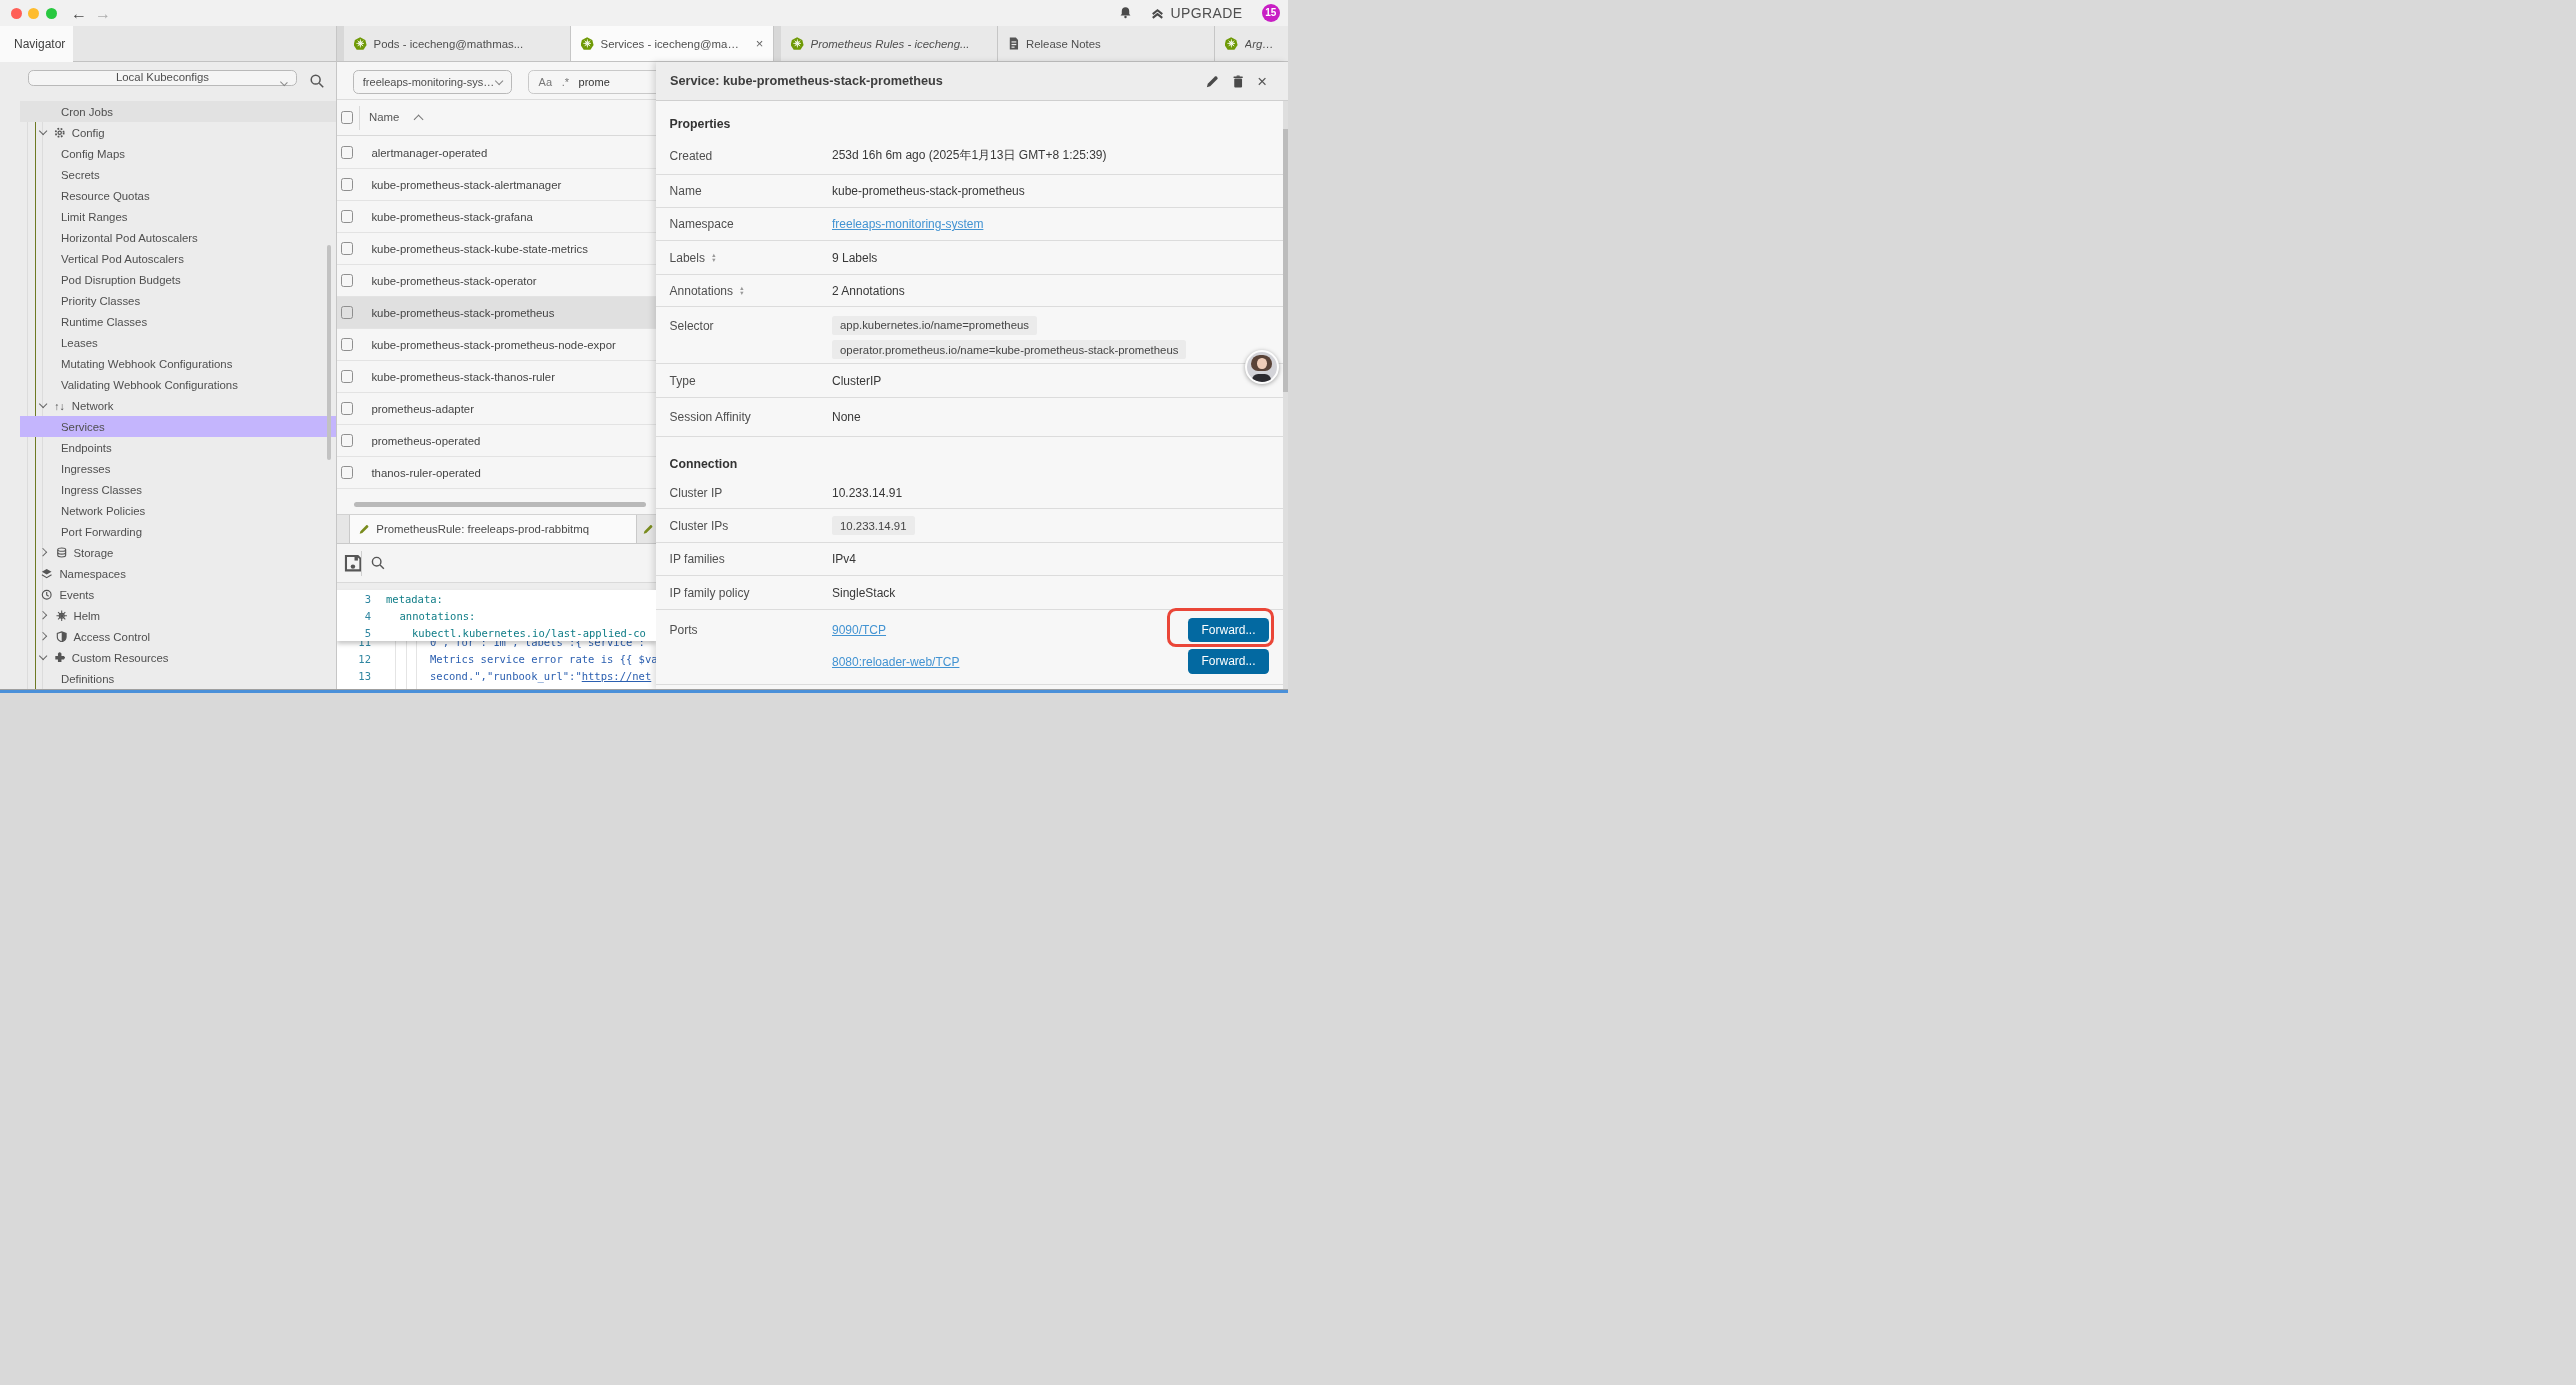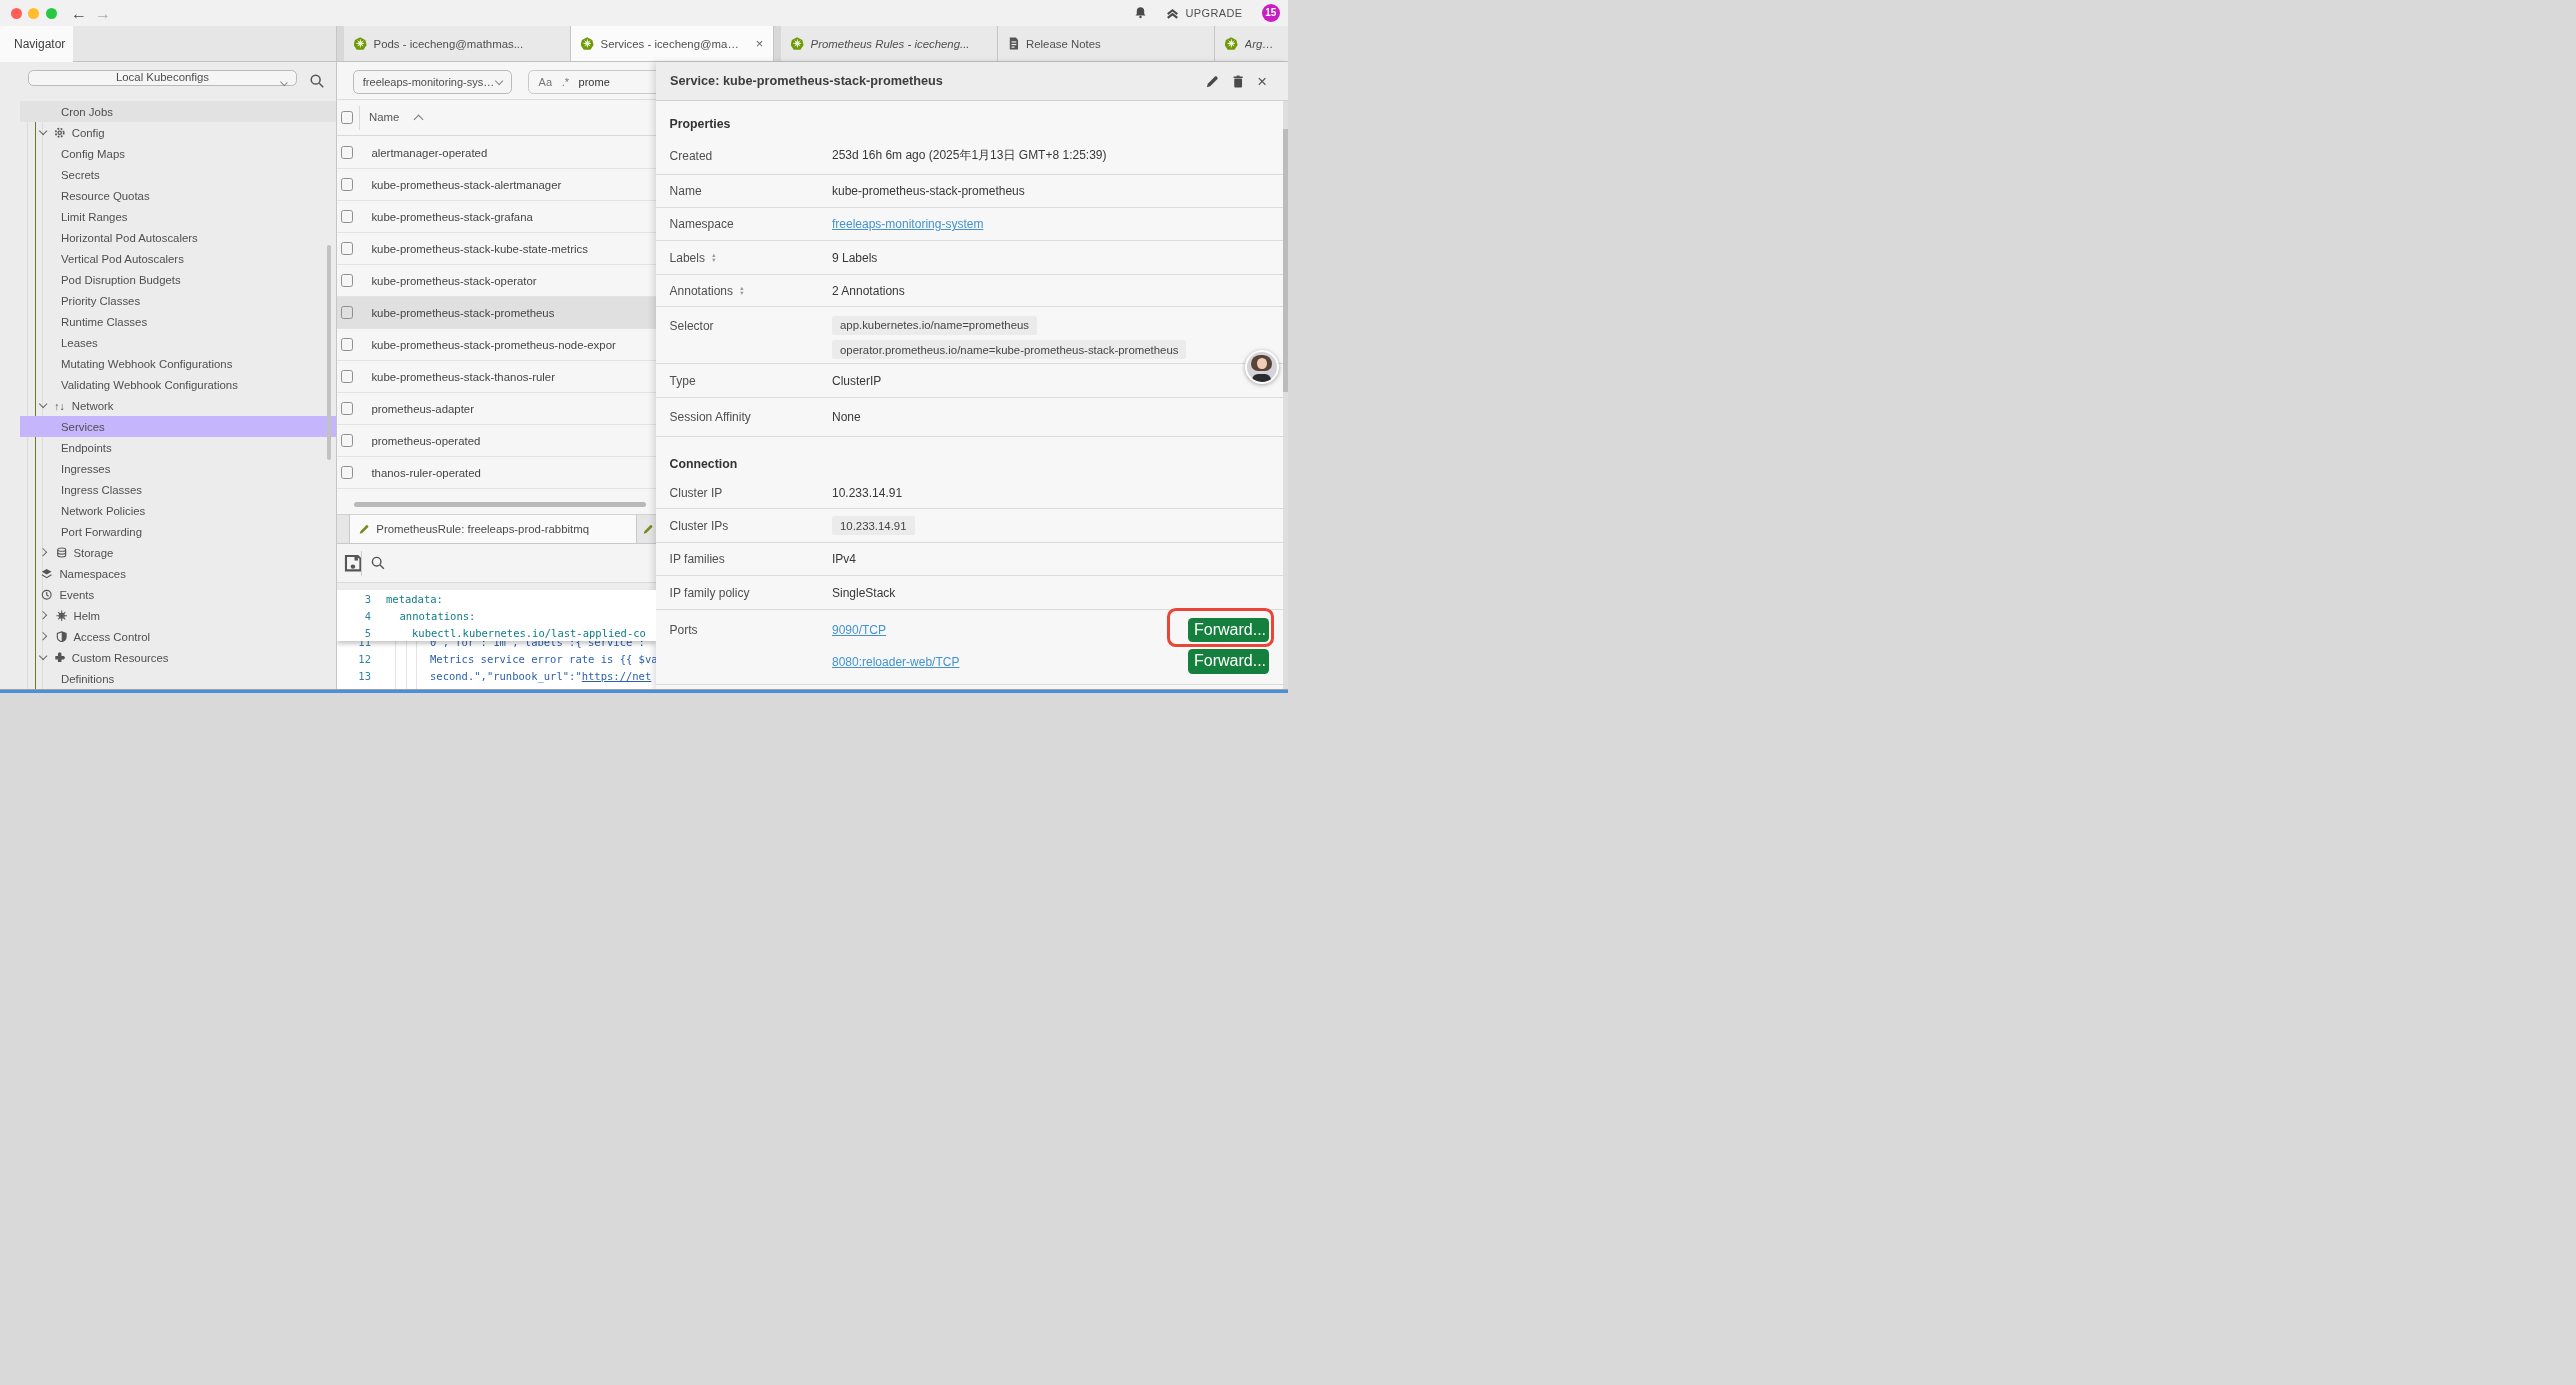--- a/index.html
+++ b/index.html
@@ -10,21 +10,21 @@
   
   .topbar{position:absolute;top:0;left:0;right:0;height:26px;background:#f1f1f1;border-bottom:0.9px solid #cfcfcf;}
   .light{position:absolute;top:8px;width:11px;height:11px;border-radius:50%;}
   .l-red{left:10.5px;background:#ff5f57;}
   .l-yellow{left:28px;background:#febc2e;}
   .l-green{left:46px;background:#28c840;}
   .navarrow{position:absolute;top:1.8px;font-size:16px;line-height:23px;cursor:default;}
   .back{left:71px;color:#4a4a4a;}
   .fwd-arrow{left:95px;color:#adadad;}
   .topright{position:absolute;right:8px;top:0;height:26px;display:flex;align-items:center;gap:19px;}
-  .upgrade{display:flex;align-items:center;gap:6.1px;color:#4f4f4f;font-size:11px;letter-spacing:0.4px;}
+  .upgrade{display:flex;align-items:center;gap:6.1px;color:#4f4f4f;font-size:14px;letter-spacing:0.4px;}
   .badge{width:18.4px;height:18.4px;border-radius:50%;background:#c81ec4;color:#fff;font-size:10px;
          font-weight:bold;display:flex;align-items:center;justify-content:center;}
 
   
   .sideheader{position:absolute;top:26px;left:0;width:337px;height:36px;background:#e6e6e6;
               border-bottom:0.9px solid #c2c2c2;border-right:0.9px solid #c6c6c6;box-sizing:border-box;}
   .navtab{position:absolute;left:0;top:0;width:73px;height:36px;background:#fafafa;display:flex;
           align-items:center;padding-left:14px;box-sizing:border-box;color:#3f3f3f;font-size:12px;}
   .tabstrip{position:absolute;top:26px;left:337px;right:0;height:36px;background:#d8d8d8;
             border-bottom:0.9px solid #c2c2c2;display:flex;box-sizing:border-box;}
@@ -124,22 +124,22 @@
           display:flex;align-items:center;}
   .dvalue{color:#383838;font-size:12px;}
   .dlink{color:#4293d2;text-decoration:underline;}
   .chip{background:#ebebeb;border-radius:2.6px;padding:3.5px 8px;font-size:11.4px;color:#454545;width:max-content;}
   .updn{display:inline-flex;flex-direction:column;margin-left:6.1px;color:#999;font-size:5.7px;line-height:4.4px;}
   .portsrow{position:relative;align-items:flex-start;padding-top:10.5px;}
   .portcol{display:flex;flex-direction:column;}
   .portlink{line-height:14px;}
   .pl1{margin-top:2.6px;}
   .pl2{margin-top:17.5px;}
-  .fwd{position:absolute;left:532px;width:81px;height:24.6px;background:#15803d;color:#fff;border:none;
-       border-radius:4.4px;font-size:16px;font-family:inherit;}
+  .fwd{position:absolute;left:532px;width:81px;height:24.6px;background:#0369a1;color:#fff;border:none;
+       border-radius:4.4px;font-size:12px;font-family:inherit;}
   .fwd1{top:7.5px;}
   .fwd2{top:39px;}
   .redbox{position:absolute;left:511px;top:-1.8px;width:107px;height:39px;border:3.1px solid #ea4638;
           border-radius:8.8px;box-sizing:border-box;}
   .dscrolltrack{position:absolute;top:39px;right:0;width:5.3px;bottom:0;background:#dedede;}
   .dscrollthumb{position:absolute;top:67px;right:0;width:5.3px;height:263px;background:#bcbcbc;}
   .avatar{position:absolute;left:589px;top:288px;width:30px;height:30px;border:2.2px solid #fdfdfd;border-radius:50%;
           background:#d3d3d8;box-shadow:0 0.9px 4.4px rgba(0,0,0,.35);overflow:hidden;z-index:5;}
   .av-hair{position:absolute;left:4.4px;top:2.6px;width:21px;height:16.7px;background:#5a4338;border-radius:8.8px 8.8px 7px 7px;}
   .av-face{position:absolute;left:9.6px;top:6.1px;width:10.5px;height:11.4px;background:#f0cdb9;border-radius:45%;}

